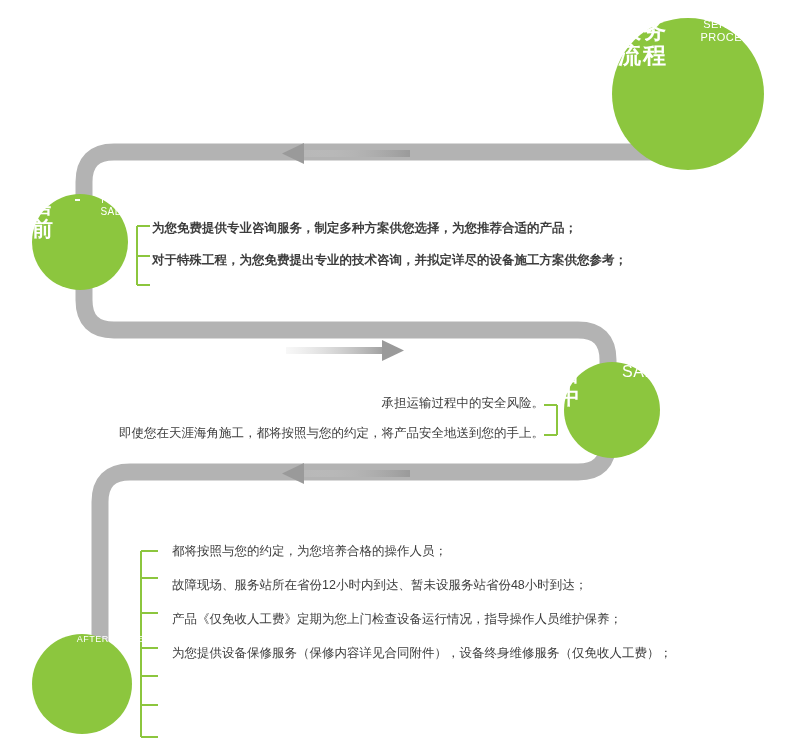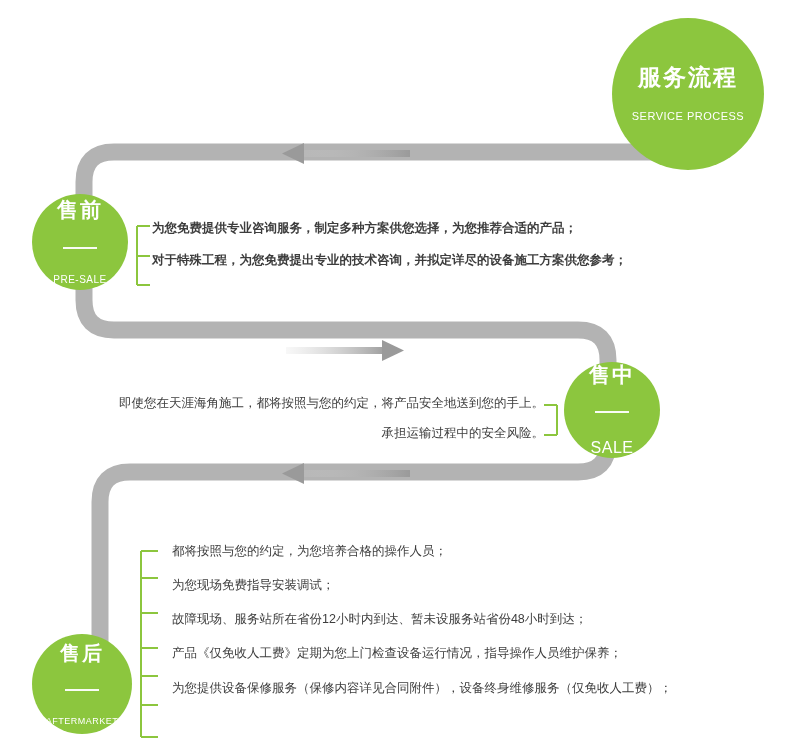--- a/index.html
+++ b/index.html
@@ -25,22 +25,21 @@
     height: 752px;
   }
 
   
   .badge {
     position: absolute;
     border-radius: 50%;
     background: #8cc63e;
     color: #ffffff;
     display: flex;
-    flex-direction: column;
-    align-items: center;
+    align-items: flex-start;
     justify-content: center;
     text-align: center;
     box-sizing: border-box;
     gap: 20px;
   }
   .badge .cn {
     font-weight: bold;
     letter-spacing: 2px;
     line-height: 1.1;
   }
@@ -229,26 +228,25 @@
     <span class="rule"></span>
     <span class="en">AFTERMARKET</span>
   </div>
 
   <div class="text-block" id="presale-block">
     <div class="line">为您免费提供专业咨询服务，制定多种方案供您选择，为您推荐合适的产品；</div>
     <div class="line">对于特殊工程，为您免费提出专业的技术咨询，并拟定详尽的设备施工方案供您参考；</div>
   </div>
 
   <div class="text-block" id="sale-block">
+    <div class="line">承担运输过程中的安全风险。</div>
     <div class="line">即使您在天涯海角施工，都将按照与您的约定，将产品安全地送到您的手上。</div>
-    <div class="line">承担运输过程中的安全风险。</div>
   </div>
 
   <div class="text-block" id="aftermarket-block">
     <div class="line">都将按照与您的约定，为您培养合格的操作人员；</div>
-    <div class="line">为您现场免费指导安装调试；</div>
     <div class="line">故障现场、服务站所在省份12小时内到达、暂未设服务站省份48小时到达；</div>
     <div class="line">产品《仅免收人工费》定期为您上门检查设备运行情况，指导操作人员维护保养；</div>
     <div class="line">为您提供设备保修服务（保修内容详见合同附件），设备终身维修服务（仅免收人工费）；</div>
 
   </div>
 
 </div>
 
 </body></html>

